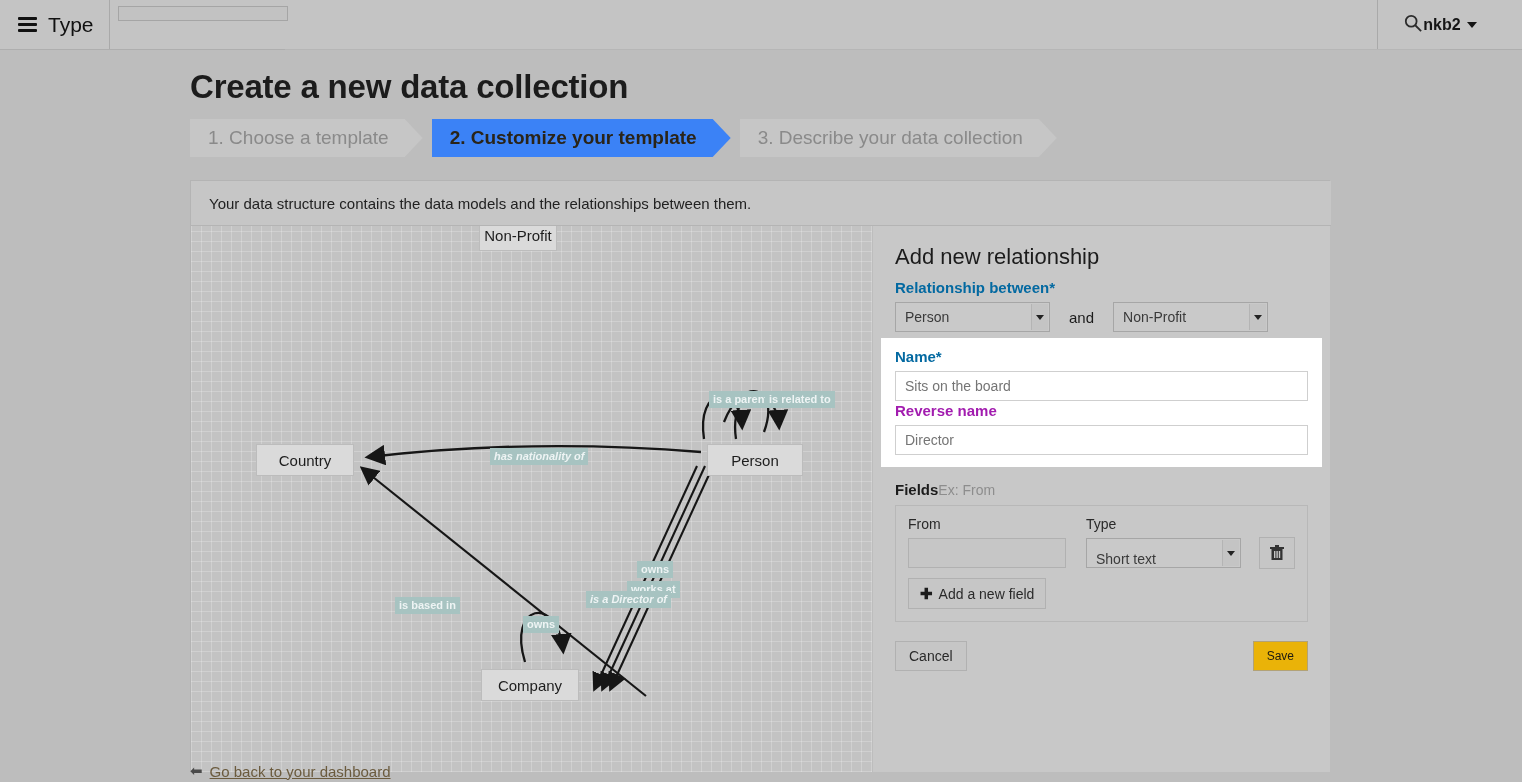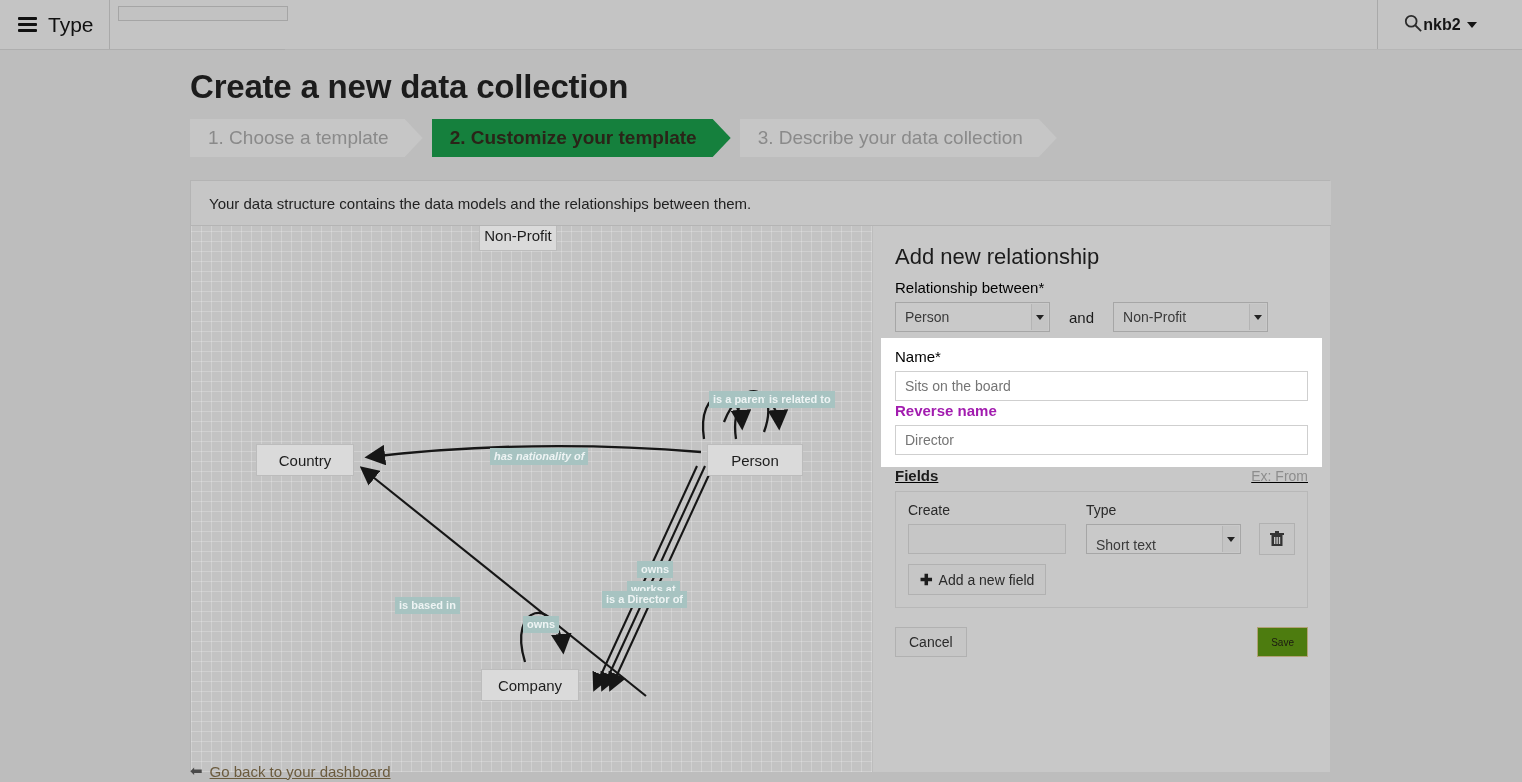--- a/index.html
+++ b/index.html
@@ -88,21 +88,21 @@
     display: flex; align-items: center;
     padding: 0 34px 0 18px;
     margin-right: 9px;
     font-size: 19px;
     background: #c6c6c6;
     color: #8a8a8a;
     -webkit-clip-path: polygon(0 0, calc(100% - 18px) 0, 100% 50%, calc(100% - 18px) 100%, 0 100%);
     clip-path: polygon(0 0, calc(100% - 18px) 0, 100% 50%, calc(100% - 18px) 100%, 0 100%);
   }
   .step.active {
-    background: #15803d;
+    background: #3b82f6;
     color: #2a2418;
     font-weight: bold;
   }
 
   
   #card {
     position: absolute; left: 190px; top: 130px;
     width: 1140px; height: 592px;
     background: #c8c8c8;
     border: 1px solid #b4b4b4;
@@ -149,21 +149,21 @@
 
   
   #form-panel {
     position: absolute; left: 681px; top: 45px;
     width: 458px; height: 546px;
     background: #c8c8c8;
     border-left: 1px solid #bdbdbd;
     padding: 18px 22px;
   }
   #form-title { font-size: 22px; color: #1c1c1c; margin-bottom: 9px; }
-  .form-label { font-size: 15px; font-weight: normal; color: #000000; margin-bottom: 6px; }
+  .form-label { font-size: 15px; font-weight: bold; color: #0369a1; margin-bottom: 6px; }
 
   .sel-row { display: flex; align-items: center; gap: 19px; margin-bottom: 5px; }
   .sel {
     position: relative;
     width: 155px; height: 30px;
     background: #c9c9c9;
     border: 1px solid #a6a6a6;
     display: flex; align-items: center;
     padding-left: 9px;
     font-size: 14px; color: #3a3a3a;
@@ -194,22 +194,22 @@
     border: 1px solid #cfcfcf;
     padding-left: 9px;
     font-size: 14px; color: #757575;
     font-family: "Liberation Sans", sans-serif;
     outline: none;
     display: flex; align-items: center;
   }
   .sub-label { font-size: 15px; font-weight: bold; color: #a21caf; margin: 1px 0 6px; }
 
   #fields-head {
-    display: flex; justify-content: space-between; align-items: baseline;
-    margin-bottom: 7px; text-decoration: underline;
+    display: flex; justify-content: flex-start; align-items: baseline;
+    margin-top: 14px; margin-bottom: 7px;
   }
   #fields-title { font-size: 15px; font-weight: bold; color: #1c1c1c; }
   #fields-hint { font-size: 14px; color: #8d8d8d; }
 
   #fields-box {
     border: 1px solid #b8b8b8;
     padding: 10px 12px 12px;
   }
   .fields-cols { display: flex; gap: 0; font-size: 14px; color: #2a2a2a; margin-bottom: 5px; }
   .col-label { width: 178px; }
@@ -242,22 +242,22 @@
 
   #actions { display: flex; justify-content: space-between; align-items: center; margin-top: 19px; }
   #cancel-btn {
     height: 30px; padding: 0 13px;
     background: #c6c6c6; border: 1px solid #b1b1b1;
     font-size: 14px; color: #2a2a2a;
     display: flex; align-items: center;
   }
   #save-btn {
     height: 30px; padding: 0 13px;
-    background: #4d7c0f; border: 1px solid #b2a277;
-    font-size: 10px; color: #1c1a12;
+    background: #eab308; border: 1px solid #b2a277;
+    font-size: 12px; color: #1c1a12;
     display: flex; align-items: center;
   }
 
   
   #dashboard-link {
     position: absolute; left: 190px; top: 712px;
     display: flex; align-items: center; gap: 7px;
     font-size: 15px; color: #6b5b3e;
   }
   #dashboard-link span.lbl { text-decoration: underline; }
@@ -362,21 +362,21 @@
       </div>
       <div class="edge-label" style="left:204px;top:371px;">
         <span>is based in</span>
       </div>
       <div class="edge-label" style="left:446px;top:335px;">
         <span>owns</span>
       </div>
       <div class="edge-label" style="left:436px;top:355px;">
         <span>works at</span>
       </div>
-      <div class="edge-label" style="left:411px;top:365px;">
+      <div class="edge-label" style="left:395px;top:365px;font-style:italic;">
         <span>is a Director of</span>
       </div>
       <div class="edge-label" style="left:332px;top:390px;">
         <span>owns</span>
       </div>
     </div>
 
     <div id="form-panel">
 
       <div id="form-title">Add new relationship</div>
@@ -410,21 +410,21 @@
         </div>
       </div>
 
       <div id="fields-head">
         <div id="fields-title">Fields</div>
         <div id="fields-hint">Ex: From</div>
       </div>
 
       <div id="fields-box">
         <div class="fields-cols">
-          <div class="col-label">Create</div>
+          <div class="col-label">From</div>
           <div class="col-type">Type</div>
         </div>
         <div class="fields-row">
           <input id="field-label-input" type="text" value="" style="">
           <div id="field-type-sel">
             <span>Short text</span>
             <span class="sel-arrow-box">
                 <span class="sel-arrow"></span>
               </span>
           </div>

